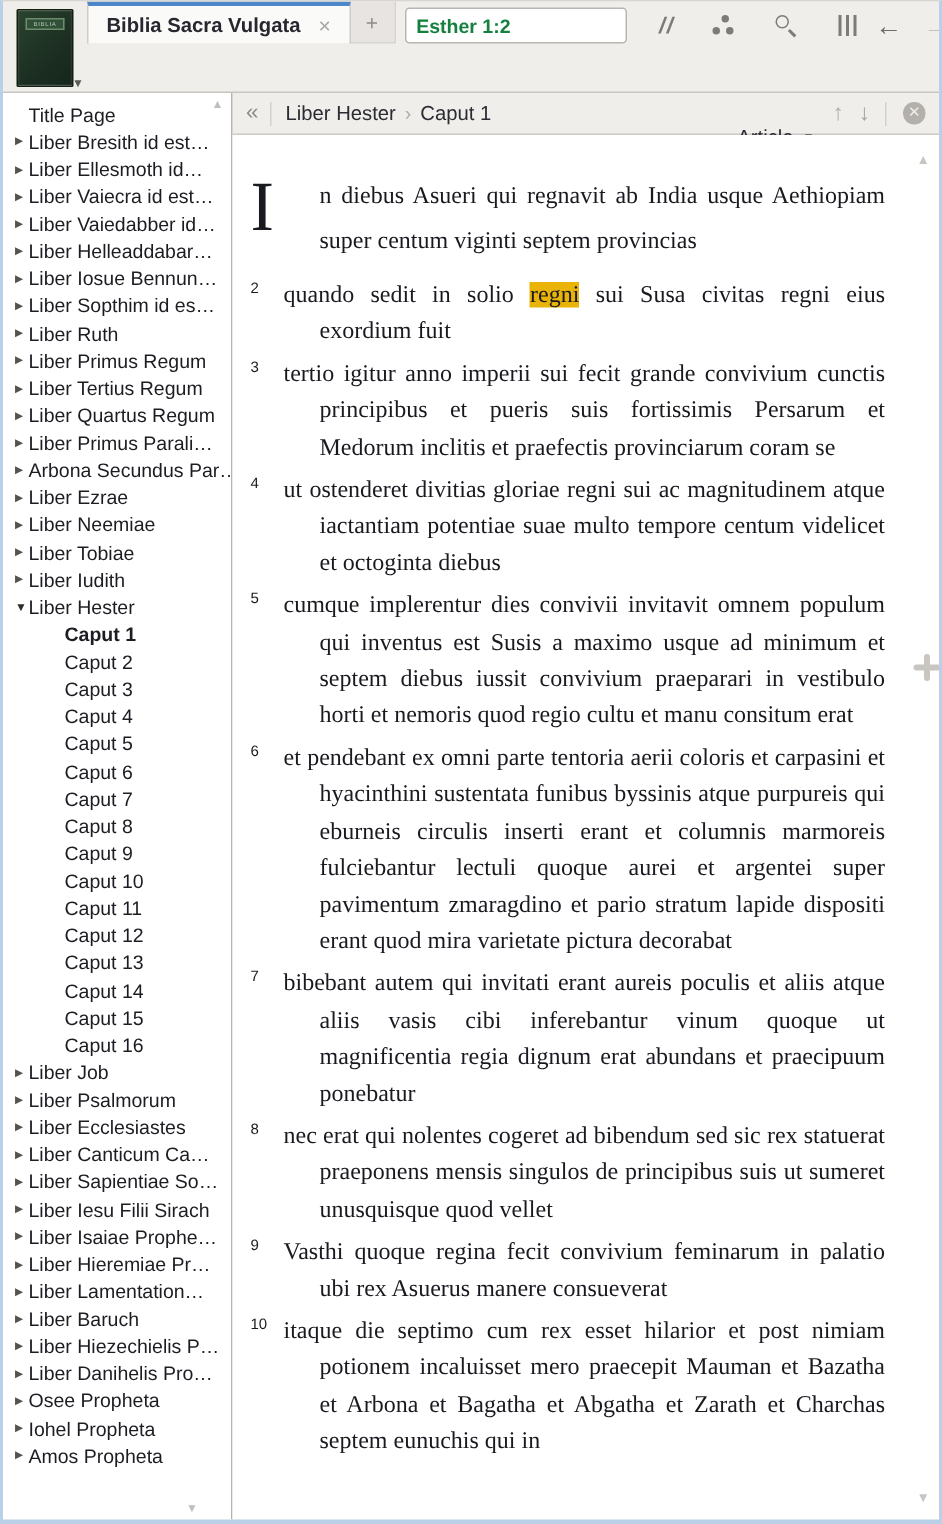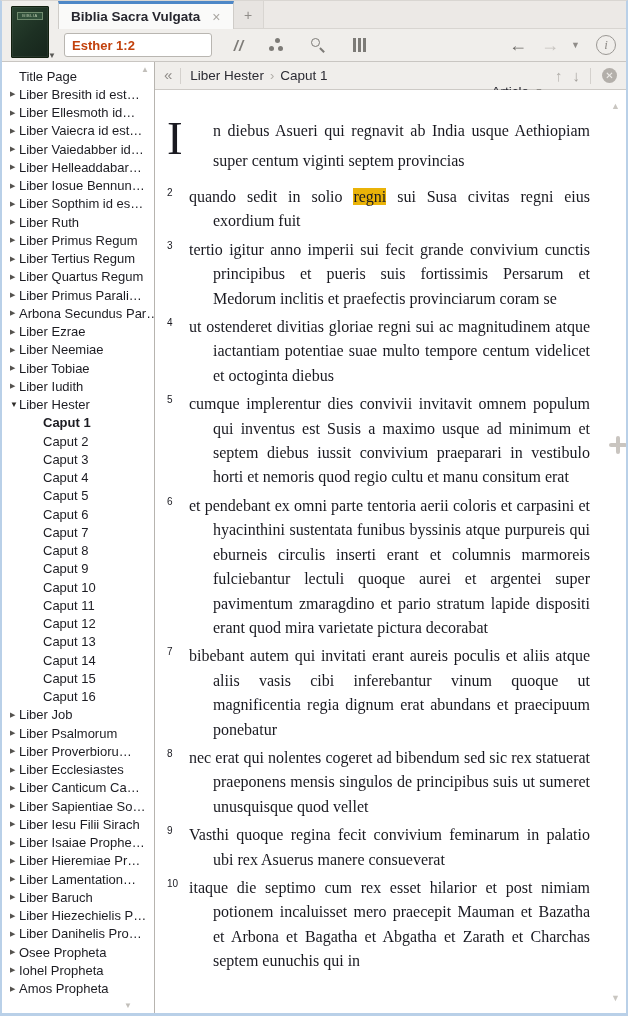--- a/index.html
+++ b/index.html
@@ -20,39 +20,39 @@
     border:1px solid #12200f; border-radius:1px;
     box-shadow:inset 0 0 0 1px rgba(255,255,255,.06);
   }
   .book-cover .band {
     position:absolute; left:5px; top:5px; right:5px; height:8px;
     background:#31503a; border:1px solid #6f8a6d;
     color:#b9c9ae; font-size:4px; line-height:6px; text-align:center; overflow:hidden;
     letter-spacing:.5px;
   }
   .book-caret { position:absolute; left:46px; top:50px; font-size:8px; color:#5a5a57; }
-  .top-right { flex:1; display:flex; flex-direction:column; min-width:0; }
+  .top-right { flex:1; display:flex; flex-direction:row; min-width:0; }
   .tab-row { height:28px; display:flex; align-items:stretch; border-bottom:1px solid #d8d5d1; }
   .tab {
     display:flex; align-items:center; gap:10px; padding:0 10px 0 12px;
     background:#fafaf9; border-top:3px solid #4d87c7;
     border-left:1px solid #cfccc8; border-right:1px solid #cfccc8;
     margin-bottom:-1px;
   }
   .tab-title { font-size:13.5px; font-weight:700; color:#27272f; white-space:nowrap; }
   .tab-close { color:#a9a6a1; font-size:14px; line-height:14px; cursor:default; padding:0 2px; }
   .newtab {
     width:30px; display:flex; align-items:center; justify-content:center;
     background:#e7e4e1; color:#8f8c88; font-size:14px; border-right:1px solid #d8d5d1;
   }
   .tab-filler { flex:1; background:#ece9e6; }
   .tool-row { height:32px; display:flex; align-items:center; padding-left:6px; }
   .ref-input {
     width:148px; height:24px; background:#ffffff; border:1px solid #b9b6b1;
-    border-radius:3px; padding:0 7px; font-size:13px; font-weight:700; color:#c2410c;
+    border-radius:3px; padding:0 7px; font-size:13px; font-weight:700; color:#15803d;
     font-family:"Liberation Sans",sans-serif; outline:none;
   }
   .tbtn { display:flex; align-items:center; justify-content:center; height:26px; min-width:26px; color:#8a8884; }
   .icon-parallel { font-size:15px; font-weight:700; font-style:italic; letter-spacing:1px; margin-left:14px; color:#7d7b77; }
   .icon-dots { position:relative; width:16px; height:14px; margin-left:16px; }
   .icon-dots i { position:absolute; width:5px; height:5px; border-radius:50%; background:#7d7b77; }
   .icon-dots i:nth-child(1){ left:7px; top:0; }
   .icon-dots i:nth-child(2){ left:1px; top:8px; }
   .icon-dots i:nth-child(3){ left:10px; top:8px; }
   .icon-search { position:relative; width:16px; height:16px; margin-left:16px; }
@@ -309,24 +309,20 @@
         <div class="sb-item chapter">
           <span class="lbl">Caput 16</span>
         </div>
         <div class="sb-item book">
           <span class="tri">▶</span>
           <span class="lbl">Liber Job</span>
         </div>
         <div class="sb-item book">
           <span class="tri">▶</span>
           <span class="lbl">Liber Psalmorum</span>
-        </div>
-        <div class="sb-item book">
-          <span class="tri">▶</span>
-          <span class="lbl">Liber Proverbioru…</span>
         </div>
         <div class="sb-item book">
           <span class="tri">▶</span>
           <span class="lbl">Liber Ecclesiastes</span>
         </div>
         <div class="sb-item book">
           <span class="tri">▶</span>
           <span class="lbl">Liber Canticum Ca…</span>
         </div>
         <div class="sb-item book">

